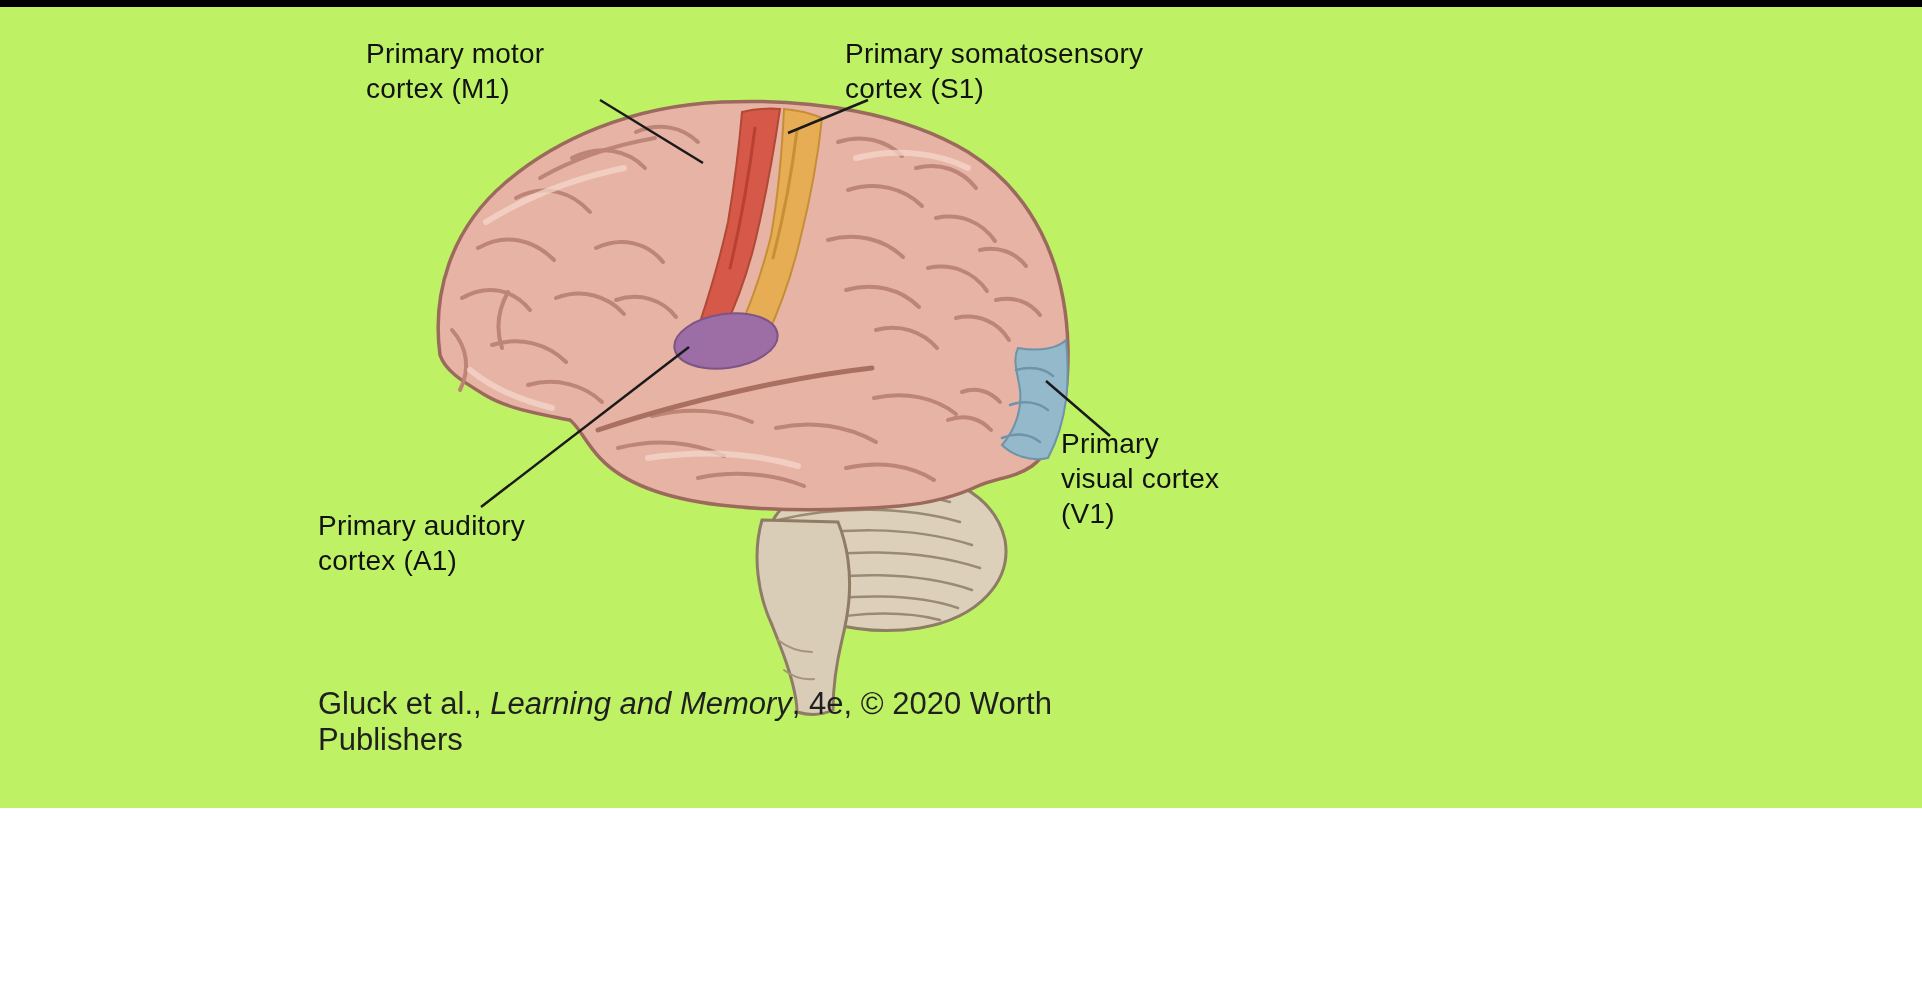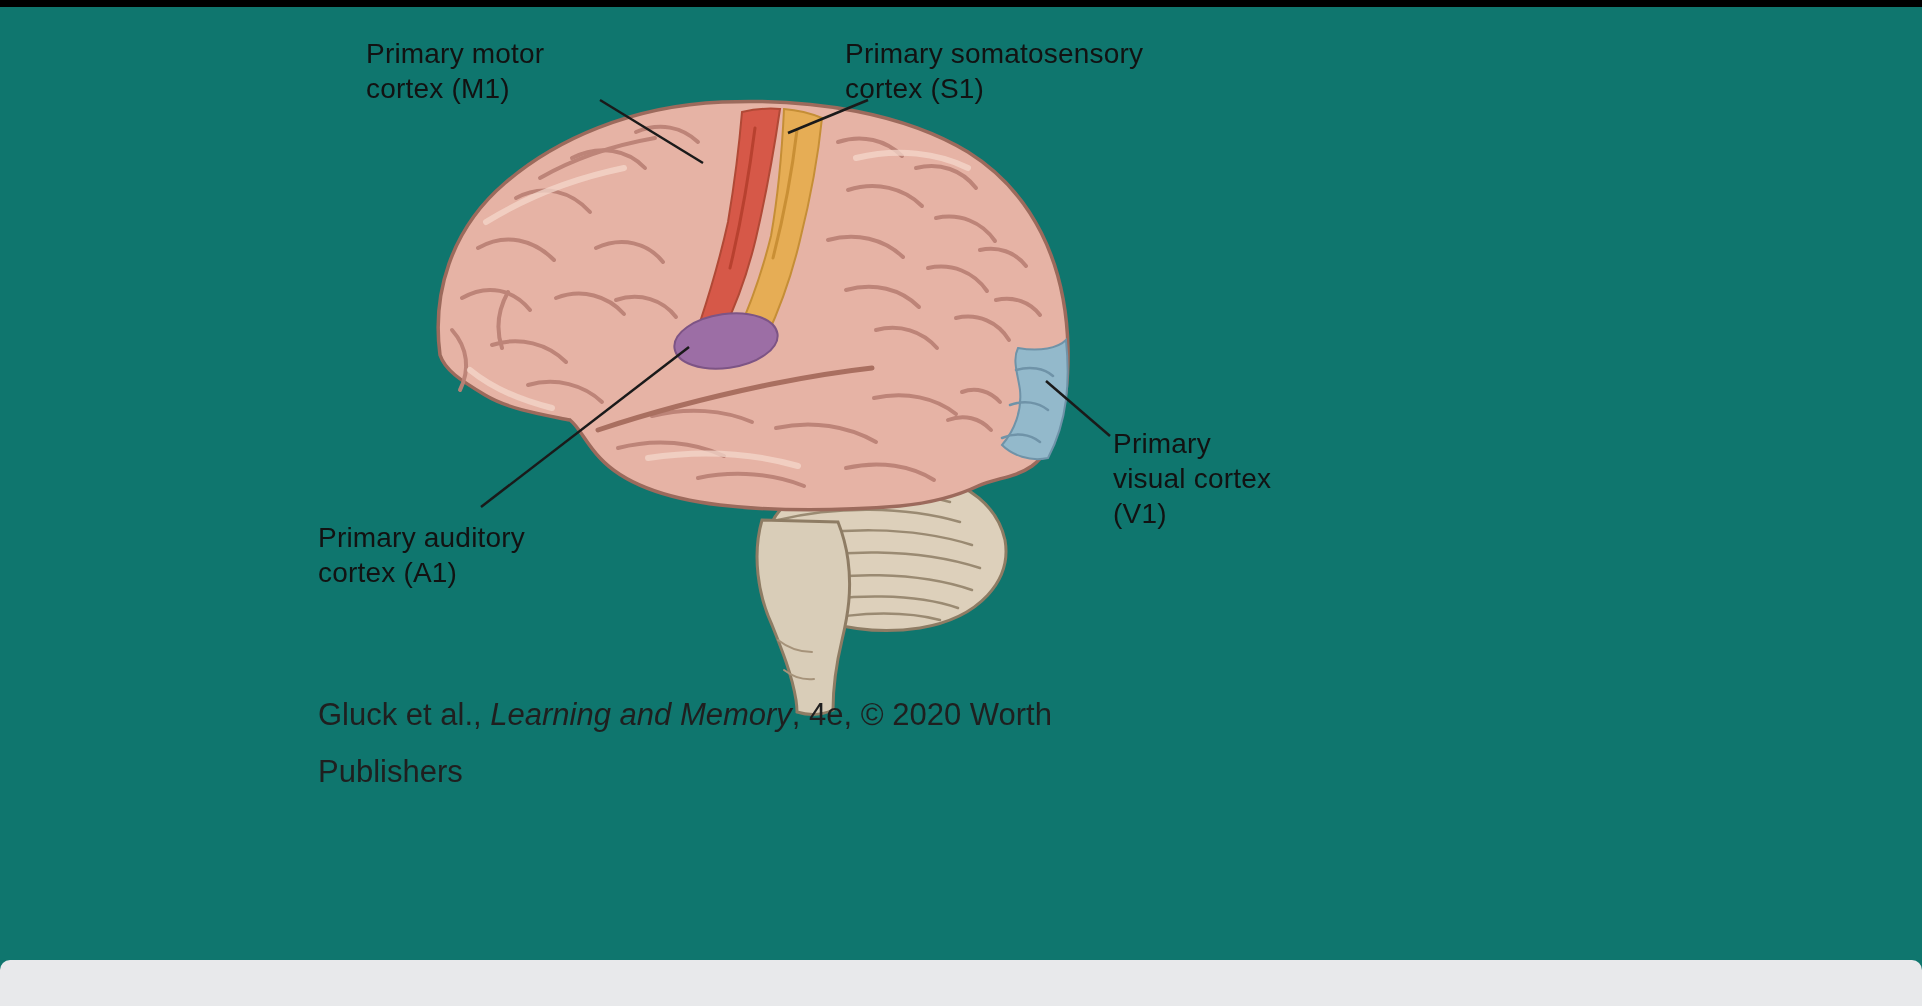--- a/index.html
+++ b/index.html
@@ -1,19 +1,19 @@
 <!DOCTYPE html>
 <html><head>
 <meta charset="utf-8">
 <style>
   html,body { margin:0; padding:0; background:#ffffff; }
   .page {
     position:relative;
-    width:1922px; height:1006px;
-    background:#0f766e;
+    width:1922px; height:808px;
+    background:#bef264;
     overflow:hidden;
     font-family:"Liberation Sans", sans-serif;
   }
   .top-bar {
     position:absolute; left:0; top:0; width:1922px; height:7px;
     background:#000000;
   }
   .bottom-bar {
     position:absolute; left:0; top:960px; width:1922px; height:46px;
     background:#e8e9eb;
@@ -24,25 +24,25 @@
   }
   .region-label {
     position:absolute;
     font-size:28px; line-height:35px;
     color:#121212;
     white-space:pre-line;
     letter-spacing:0.2px;
   }
   .label-m1 { left:366px; top:36px; }
   .label-s1 { left:845px; top:36px; }
-  .label-a1 { left:318px; top:520px; }
-  .label-v1 { left:1113px; top:426px; }
+  .label-a1 { left:318px; top:508px; }
+  .label-v1 { left:1061px; top:426px; }
   .caption {
     position:absolute; left:318px; top:686px; width:735px;
-    font-size:31px; line-height:57px; color:#1f1f1f;
+    font-size:31px; line-height:36px; color:#1f1f1f;
   }
   .caption .it { font-style:italic; }
 </style>
 </head>
 <body>
 
 <div class="page">
 
   <div class="top-bar"></div>
 

